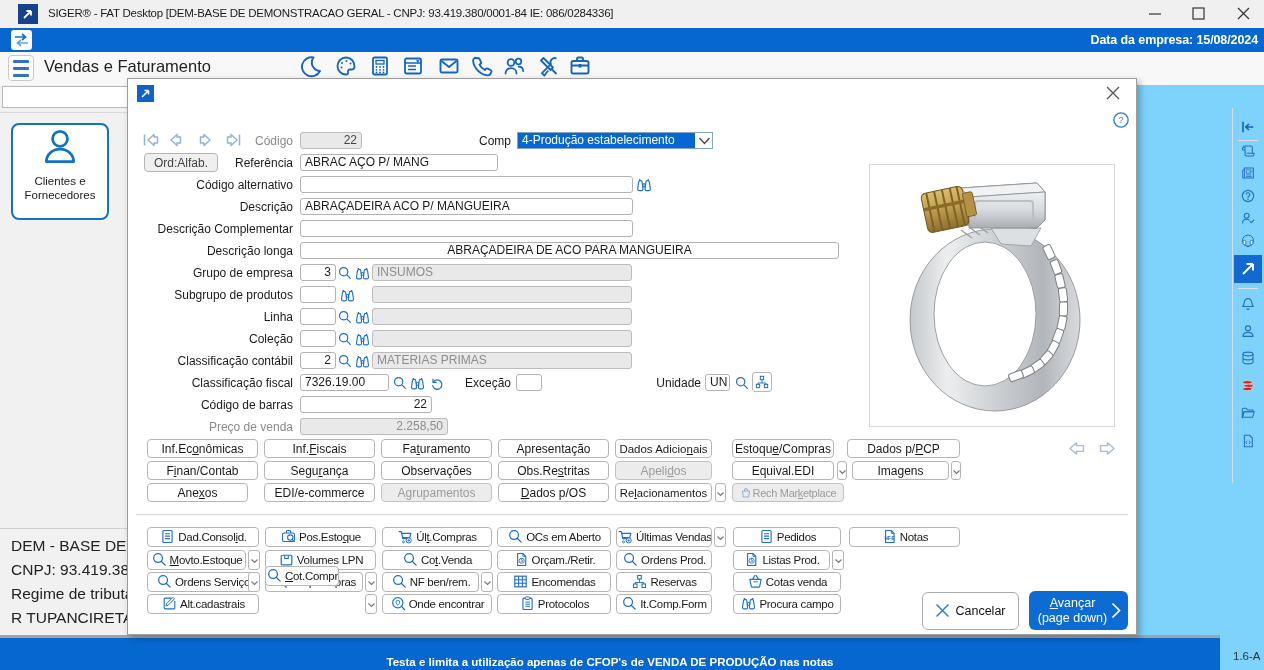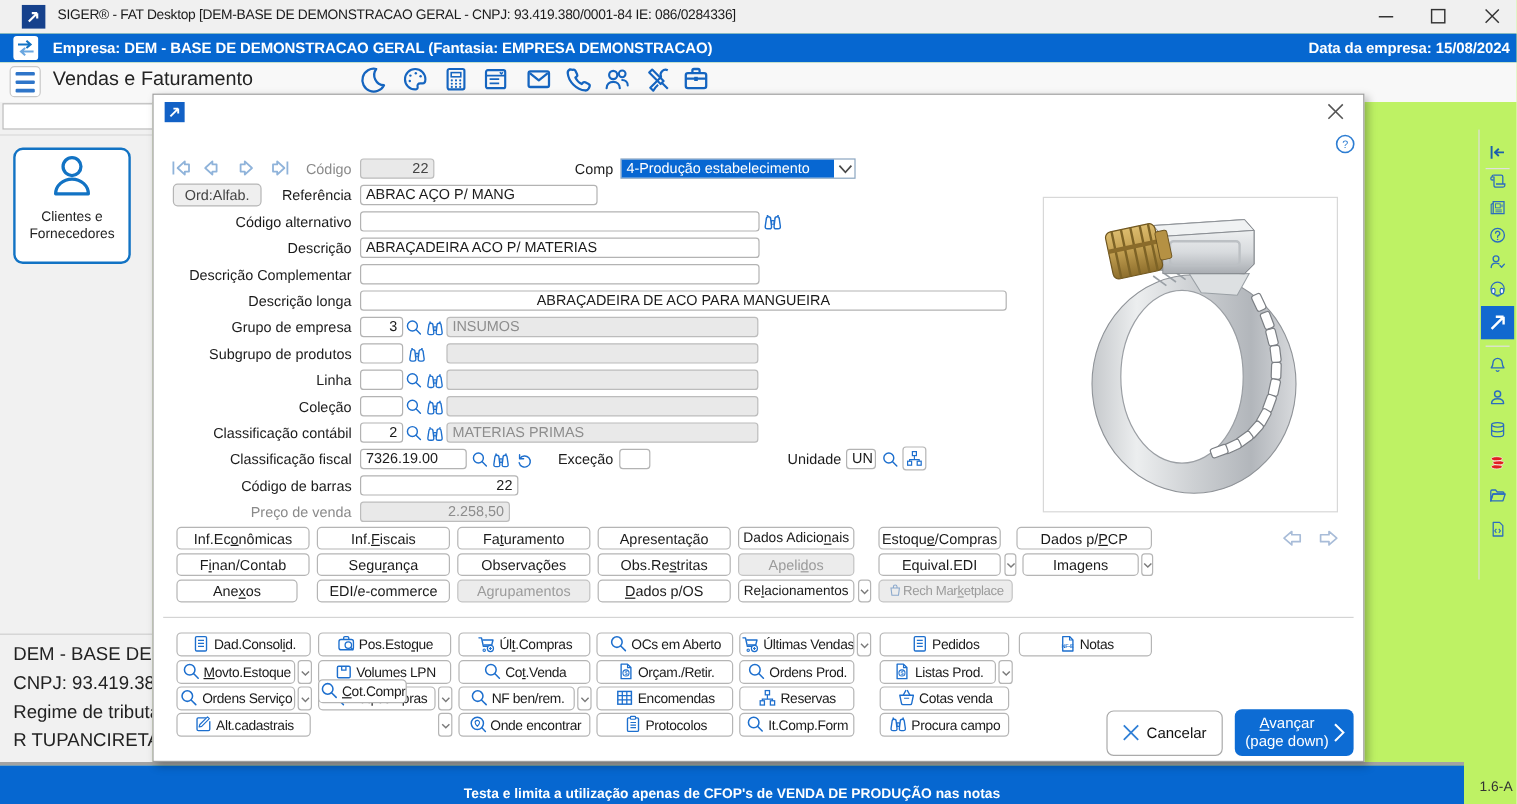--- a/index.html
+++ b/index.html
@@ -1,18 +1,18 @@
 <!DOCTYPE html>
 <html><head>
 <meta charset="utf-8">
 <style>
 * { margin:0; padding:0; box-sizing:border-box; }
 html,body { width:1264px; height:670px; overflow:hidden; font-family:"Liberation Sans", sans-serif; background:#fff; }
 .abs { position:absolute; }
-#stage { position:relative; width:1264px; height:670px; background:#bef264; overflow:hidden; }
+#stage { position:relative; width:1264px; height:670px; background:#7dd3fc; overflow:hidden; }
 #titlebar { left:0; top:0; width:1264px; height:28px; background:#f0f0f0; }
 #titlebar .txt { position:absolute; left:48px; top:7px; font-size:11.5px; letter-spacing:-0.25px; color:#1b1b1b; white-space:nowrap; }
 #bluebar { left:0; top:28px; width:1264px; height:24px; background:#0667d0; }
 #bluebar .l { position:absolute; left:44px; top:5px; font-size:12.5px; letter-spacing:-0.1px; font-weight:bold; color:#fff; white-space:nowrap; }
 #bluebar .r { position:absolute; right:6px; top:5px; font-size:12.5px; letter-spacing:-0.1px; font-weight:bold; color:#fff; white-space:nowrap; }
 #menurow { left:0; top:52px; width:1264px; height:33px; background:#f8f8f8; }
 #hamb { left:8px; top:55px; width:26px; height:26px; background:#fff; border:1px solid #c9c9c9; border-radius:4px; }
 #hamb i { display:block; height:3px; background:#2e75c9; margin:4px 4px 0 4px; border-radius:1px; }
 #vendtxt { left:44px; top:57px; font-size:16.5px; color:#222; }
 #leftpanel { left:0; top:85px; width:127px; height:553px; background:#f1f1f1; overflow:hidden; }
@@ -52,21 +52,20 @@
 <svg class="abs" style="left:18px;top:4px" width="20" height="20" viewBox="0 0 20 20">
       <rect width="20" height="20" fill="#16418c"></rect>
       <path d="M6 14 L13 7 M13 7 h-4.5 M13 7 v4.5" stroke="#fff" stroke-width="1.8" fill="none"></path>
     </svg>
 <svg class="abs" style="left:1145px;top:6px" width="110" height="16" viewBox="0 0 110 16">
       <path d="M4 8 h12" stroke="#333" stroke-width="1.2"></path>
       <rect x="48" y="2" width="11" height="11" fill="none" stroke="#333" stroke-width="1.2"></rect>
       <path d="M93 2 l11 11 M104 2 l-11 11" stroke="#333" stroke-width="1.2"></path>
     </svg>
 <div class="abs" id="bluebar">
-      <div class="l">Empresa: DEM - BASE DE DEMONSTRACAO GERAL (Fantasia: EMPRESA DEMONSTRACAO)</div>
       <div class="r">Data da empresa: 15/08/2024</div>
     </div>
 <svg class="abs" style="left:11px;top:30px" width="21" height="20" viewBox="0 0 21 20">
       <rect width="21" height="20" rx="3" fill="#fff"></rect>
       <path d="M4 7 h10 M11 4 l3.5 3 l-3.5 3" fill="none" stroke="#1273c4" stroke-width="1.7"></path>
       <path d="M17 13 h-10 M10 10 l-3.5 3 l3.5 3" fill="none" stroke="#6aa7e0" stroke-width="1.7"></path>
     </svg>
 <div class="abs" id="menurow"></div>
 <div class="abs" id="hamb">
       <i></i>
@@ -252,21 +251,21 @@
 <div class="inp" style="left:172px;top:75px;width:198px;">ABRAC AÇO P/ MANG</div>
 <div class="lbl" style="left:0px;top:99px">Código alternativo</div>
 <div class="inp" style="left:172px;top:97px;width:333px;"></div>
 <svg class="abs" style="left:507px;top:97px" width="18" height="18" viewBox="0 0 24 24">
         <path d="M6.2 4.2 v2 M17.8 4.2 v2" stroke="#1d6fce" stroke-width="1.8" fill="none"></path>
         <path d="M9.6 8.6 Q9.6 6.2 7.2 6.2 Q5 6.2 4.8 8.6 L3.6 17 Q3.4 19.6 6 19.6 h2.4 Q10.8 19.6 10.6 17 z" fill="none" stroke="#1d6fce" stroke-width="1.6" stroke-linejoin="round"></path>
         <path d="M14.4 8.6 Q14.4 6.2 16.8 6.2 Q19 6.2 19.2 8.6 L20.4 17 Q20.6 19.6 18 19.6 h-2.4 Q13.2 19.6 13.4 17 z" fill="none" stroke="#1d6fce" stroke-width="1.6" stroke-linejoin="round"></path>
         <path d="M10.6 10.5 h2.8 v4 h-2.8 z" fill="none" stroke="#1d6fce" stroke-width="1.3"></path>
       </svg>
 <div class="lbl" style="left:0px;top:121px">Descrição</div>
-<div class="inp" style="left:172px;top:119px;width:333px;">ABRAÇADEIRA ACO P/ MATERIAS</div>
+<div class="inp" style="left:172px;top:119px;width:333px;">ABRAÇADEIRA ACO P/ MANGUEIRA</div>
 <div class="lbl" style="left:0px;top:143px">Descrição Complementar</div>
 <div class="inp" style="left:172px;top:141px;width:333px;"></div>
 <div class="lbl" style="left:0px;top:165px">Descrição longa</div>
 <div class="inp" style="left:172px;top:163px;width:539px;text-align:center;">ABRAÇADEIRA DE ACO PARA MANGUEIRA</div>
 <div class="lbl" style="left:0px;top:187px">Grupo de empresa</div>
 <div class="inp num" style="left:172px;top:185px;width:36px;">3</div>
 <svg class="abs" style="left:209px;top:186px" width="16" height="16" viewBox="0 0 24 24">
         <circle cx="10" cy="10" r="6.2" fill="none" stroke="#1d6fce" stroke-width="1.8"></circle>
         <line x1="14.8" y1="14.8" x2="20" y2="20" stroke="#1d6fce" stroke-width="1.8" stroke-linecap="round"></line>
       </svg>
@@ -352,21 +351,21 @@
 <div class="abs" style="left:624px;top:293px;width:20px;height:20px;border:1px solid #b5b5b5;border-radius:3px;background:#fff"></div>
 <svg class="abs" style="left:626px;top:295px" width="16" height="16" viewBox="0 0 24 24">
         <rect x="9.5" y="3.5" width="5" height="5" fill="none" stroke="#1d6fce" stroke-width="1.5"></rect>
         <rect x="3.5" y="15.5" width="5" height="5" fill="none" stroke="#1d6fce" stroke-width="1.5"></rect>
         <rect x="15.5" y="15.5" width="5" height="5" fill="none" stroke="#1d6fce" stroke-width="1.5"></rect>
         <path d="M12 8.5 v3.5 M6 15.5 v-2 h12 v2 M12 12 v1.5" fill="none" stroke="#1d6fce" stroke-width="1.4"></path>
       </svg>
 <div class="lbl" style="left:0px;top:319px">Código de barras</div>
 <div class="inp num" style="left:172px;top:317px;width:132px;">22</div>
 <div class="lbl gray" style="left:0px;top:341px">Preço de venda</div>
-<div class="inp dis num" style="left:172px;top:339px;width:125px;">2.258,50</div>
+<div class="inp dis num" style="left:172px;top:339px;width:148px;">2.258,50</div>
 <div class="abs" id="imgframe"></div>
 <svg class="abs" style="left:741px;top:85px" width="246" height="263" viewBox="0 0 246 263">
 <defs>
 <linearGradient id="met1" x1="0" y1="0" x2="1" y2="0">
  <stop offset="0" stop-color="#c6c9cc"></stop>
             <stop offset="0.22" stop-color="#eceeef"></stop>
             <stop offset="0.5" stop-color="#cdd0d3"></stop>
             <stop offset="0.78" stop-color="#b2b6bb"></stop>
             <stop offset="1" stop-color="#d8dadd"></stop>
 </linearGradient>
@@ -522,21 +521,21 @@
         </svg>Ordens Prod.</div>
 <div class="btn g" style="left:605px;top:471px;width:97px;height:20px;line-height:19px"><svg width="17" height="17" viewBox="0 0 24 24" style="vertical-align:-4px;margin-right:2px">
           <path d="M6.5 3.5 h7.5 l4 4 v13 h-11.5 z" fill="none" stroke="#1d6fce" stroke-width="1.6" stroke-linejoin="round"></path>
           <path d="M14 3.5 v4 h4" fill="none" stroke="#1d6fce" stroke-width="1.3"></path>
           <circle cx="12.2" cy="13.8" r="3.6" fill="none" stroke="#1d6fce" stroke-width="1.2"></circle>
           <text x="12.2" y="16.2" font-size="6.8" fill="#1d6fce" text-anchor="middle" font-family="Liberation Sans">$</text>
         </svg>Listas Prod.</div>
 <div class="mini" style="left:704px;top:471px;width:12px;height:20px"><svg width="9" height="7" viewBox="0 0 9 7" style="margin:7px 0 0 1px">
           <path d="M1.5 1.5 L4.5 4.5 L7.5 1.5" fill="none" stroke="#7a7a7a" stroke-width="1.2"></path>
         </svg></div>
-<div class="btn g" style="left:19px;top:493px;width:99px;height:20px;line-height:19px"><svg width="17" height="17" viewBox="0 0 24 24" style="vertical-align:-4px;margin-right:2px">
+<div class="btn g" style="left:19px;top:493px;width:112px;height:20px;line-height:19px"><svg width="17" height="17" viewBox="0 0 24 24" style="vertical-align:-4px;margin-right:2px">
           <circle cx="10" cy="10" r="6.2" fill="none" stroke="#1d6fce" stroke-width="1.8"></circle>
           <line x1="14.8" y1="14.8" x2="20" y2="20" stroke="#1d6fce" stroke-width="1.8" stroke-linecap="round"></line>
         </svg>Ordens Serviço</div>
 <div class="mini" style="left:120px;top:493px;width:12px;height:20px"><svg width="9" height="7" viewBox="0 0 9 7" style="margin:7px 0 0 1px">
           <path d="M1.5 1.5 L4.5 4.5 L7.5 1.5" fill="none" stroke="#7a7a7a" stroke-width="1.2"></path>
         </svg></div>
 <div class="btn g" style="left:137px;top:493px;width:98px;height:20px;line-height:19px"><svg width="17" height="17" viewBox="0 0 24 24" style="vertical-align:-4px;margin-right:2px">
           <circle cx="10" cy="10" r="6.2" fill="none" stroke="#1d6fce" stroke-width="1.8"></circle>
           <line x1="14.8" y1="14.8" x2="20" y2="20" stroke="#1d6fce" stroke-width="1.8" stroke-linecap="round"></line>
         </svg>Req.compras</div>

